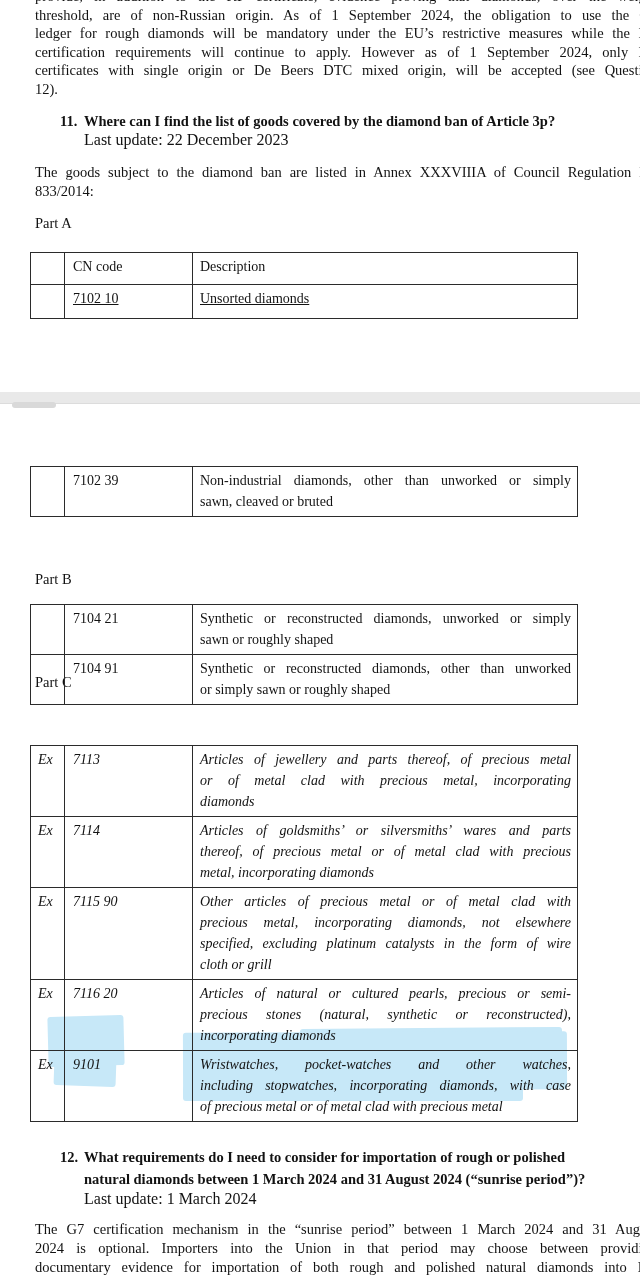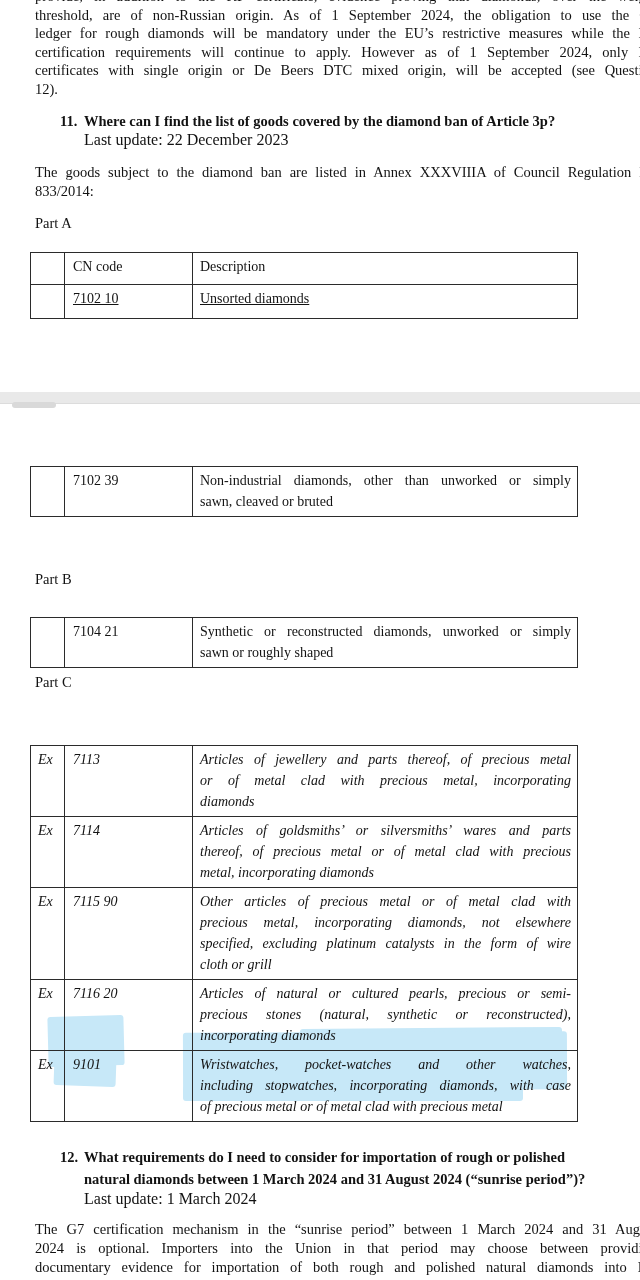--- a/index.html
+++ b/index.html
@@ -181,33 +181,41 @@
       <td>
             <div class="tline">Non-industrial diamonds, other than unworked or simply</div>
             <div class="tline tlast">sawn, cleaved or bruted</div>
           </td>
     </tr>
   </tbody>
     </table>
 
   <div class="block partlabel" style="top:571px;">Part B</div>
 
-  <table class="goods" style="top:617px;">
+  <table class="goods" style="top:604px;">
     <colgroup>
         <col class="c-ex">
         <col class="c-code">
         <col class="c-desc">
       </colgroup>
     <tbody>
         <tr>
       <td></td>
       <td class="code">7104 21</td>
       <td>
             <div class="tline">Synthetic or reconstructed diamonds, unworked or simply</div>
             <div class="tline tlast">sawn or roughly shaped</div>
+          </td>
+    </tr>
+    <tr>
+      <td></td>
+      <td class="code">7104 91</td>
+      <td>
+            <div class="tline">Synthetic or reconstructed diamonds, other than unworked</div>
+            <div class="tline tlast">or simply sawn or roughly shaped</div>
           </td>
     </tr>
   </tbody>
     </table>
 
   <div class="block partlabel" style="top:674px;">Part C</div>
 
   <table class="goods" style="top:745px;font-style:italic;">
     <colgroup>
         <col class="c-ex">

